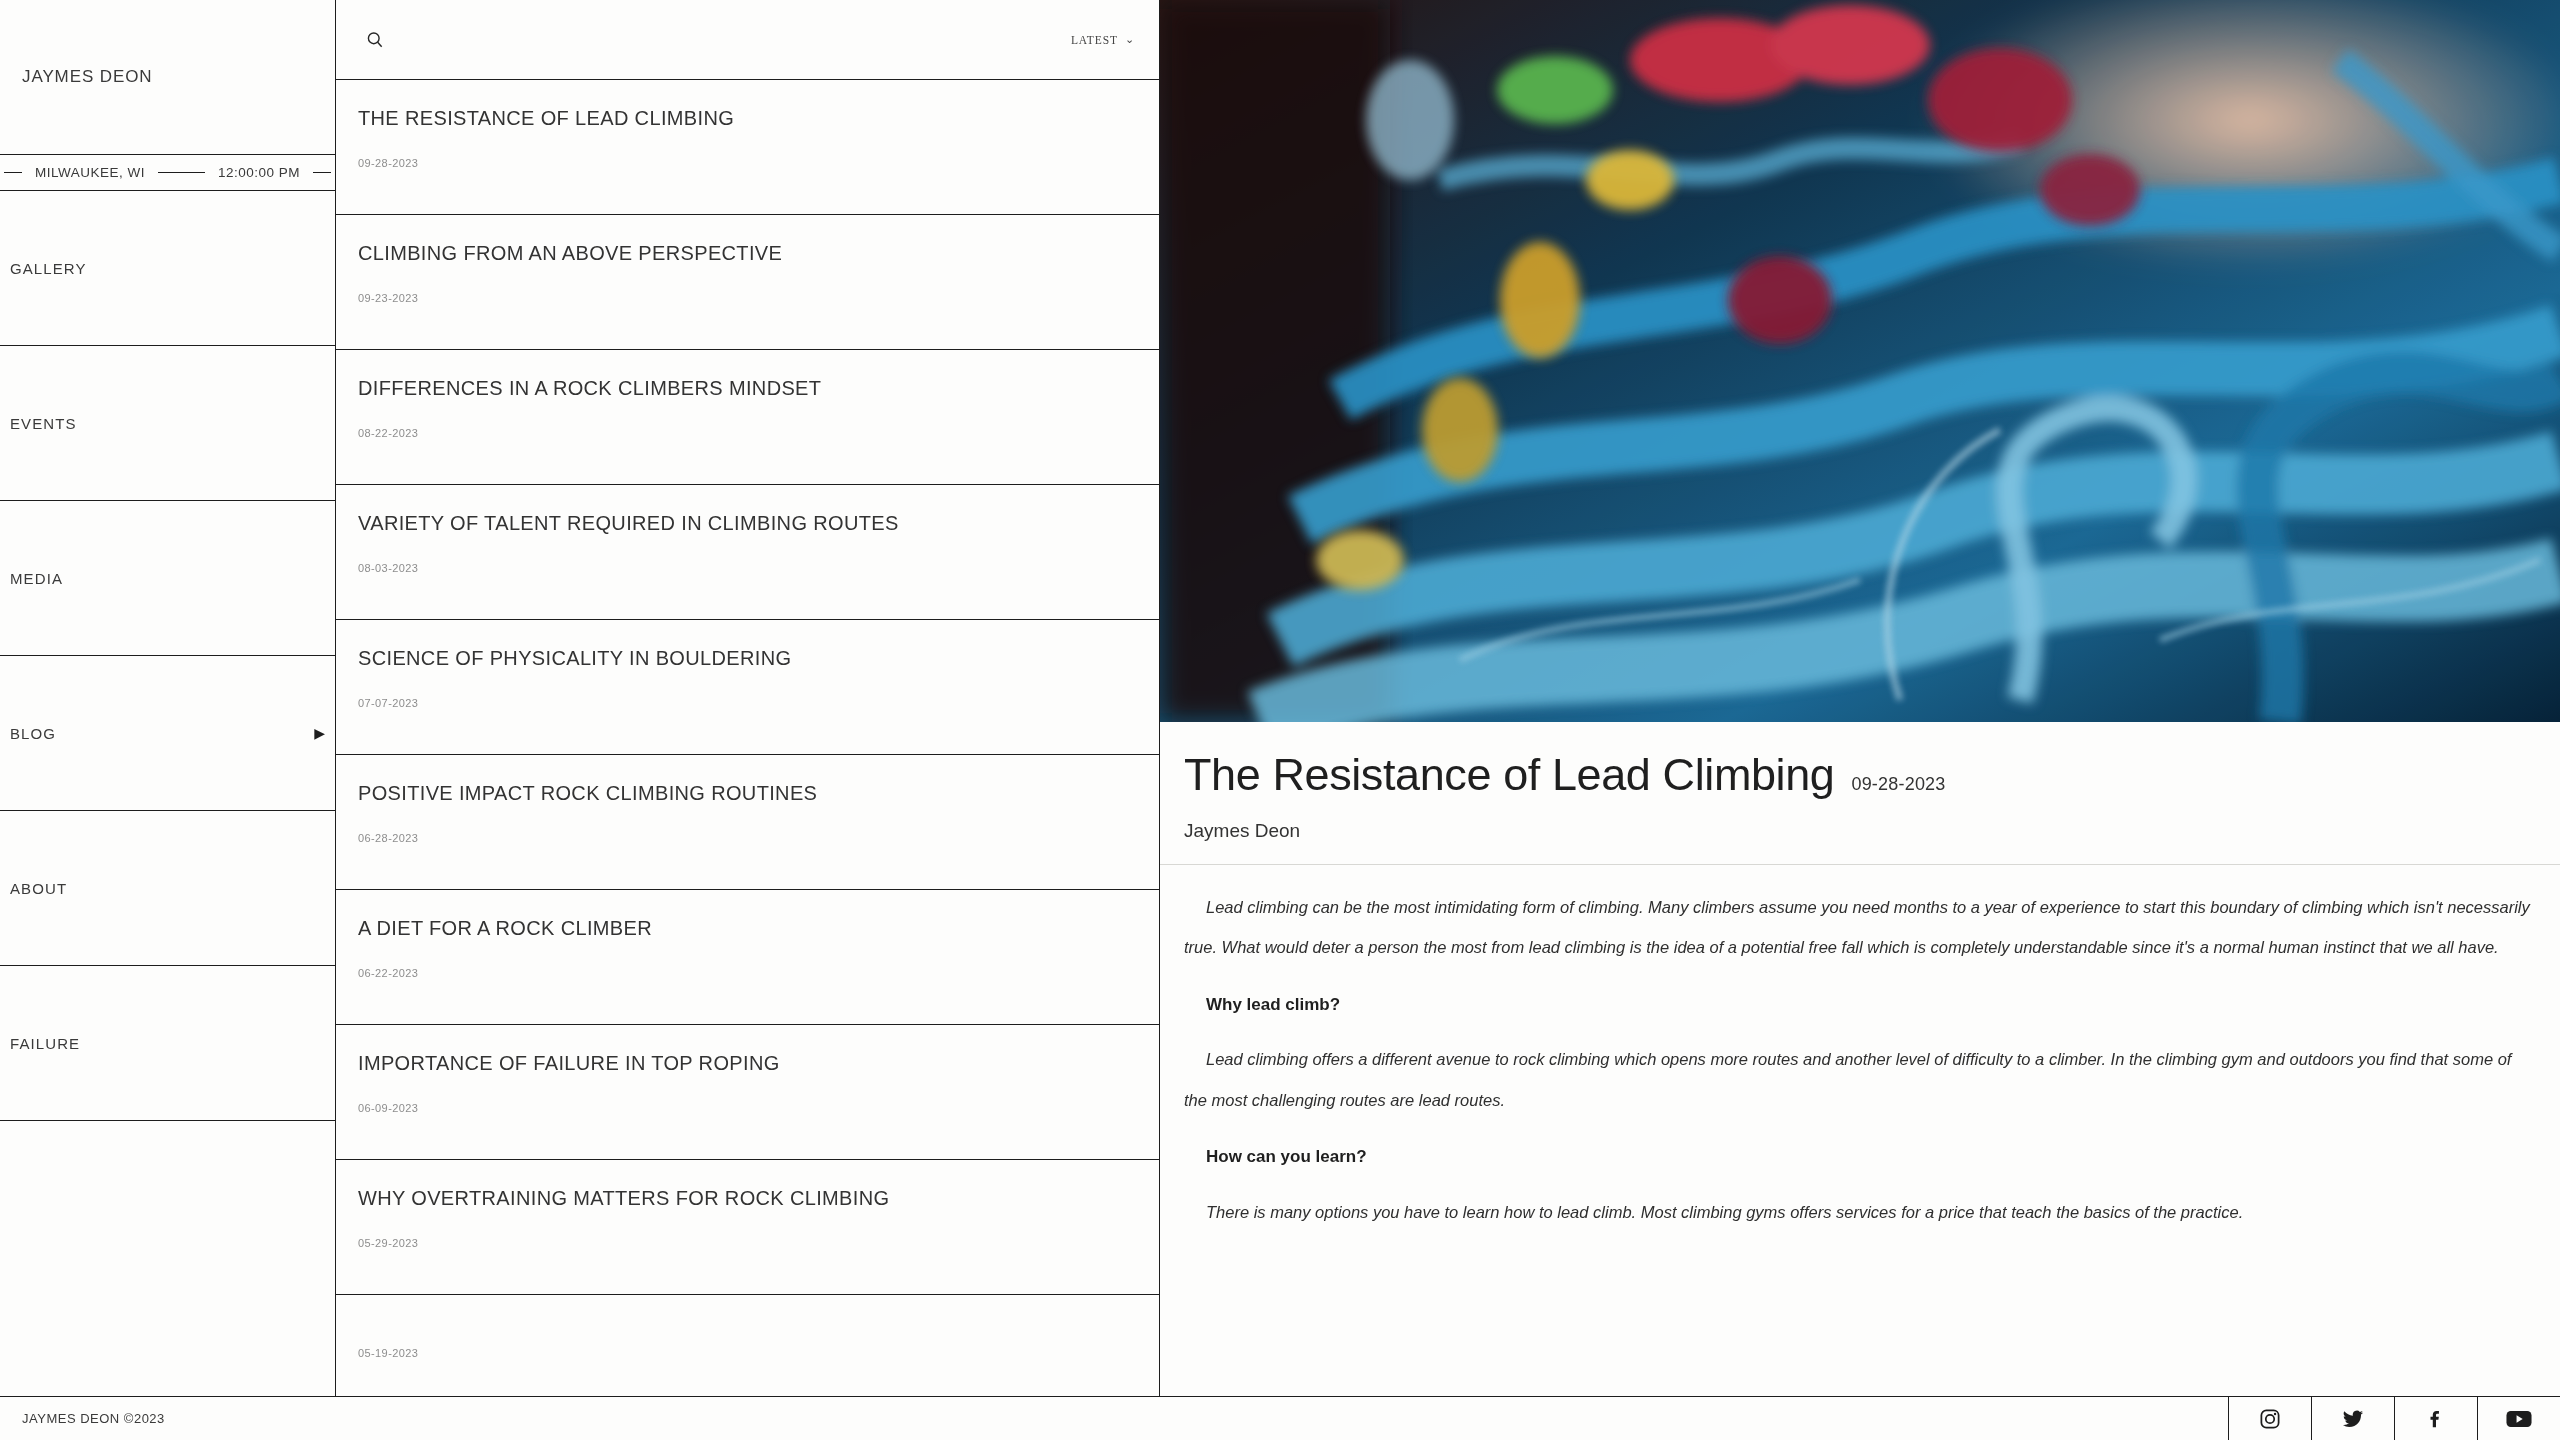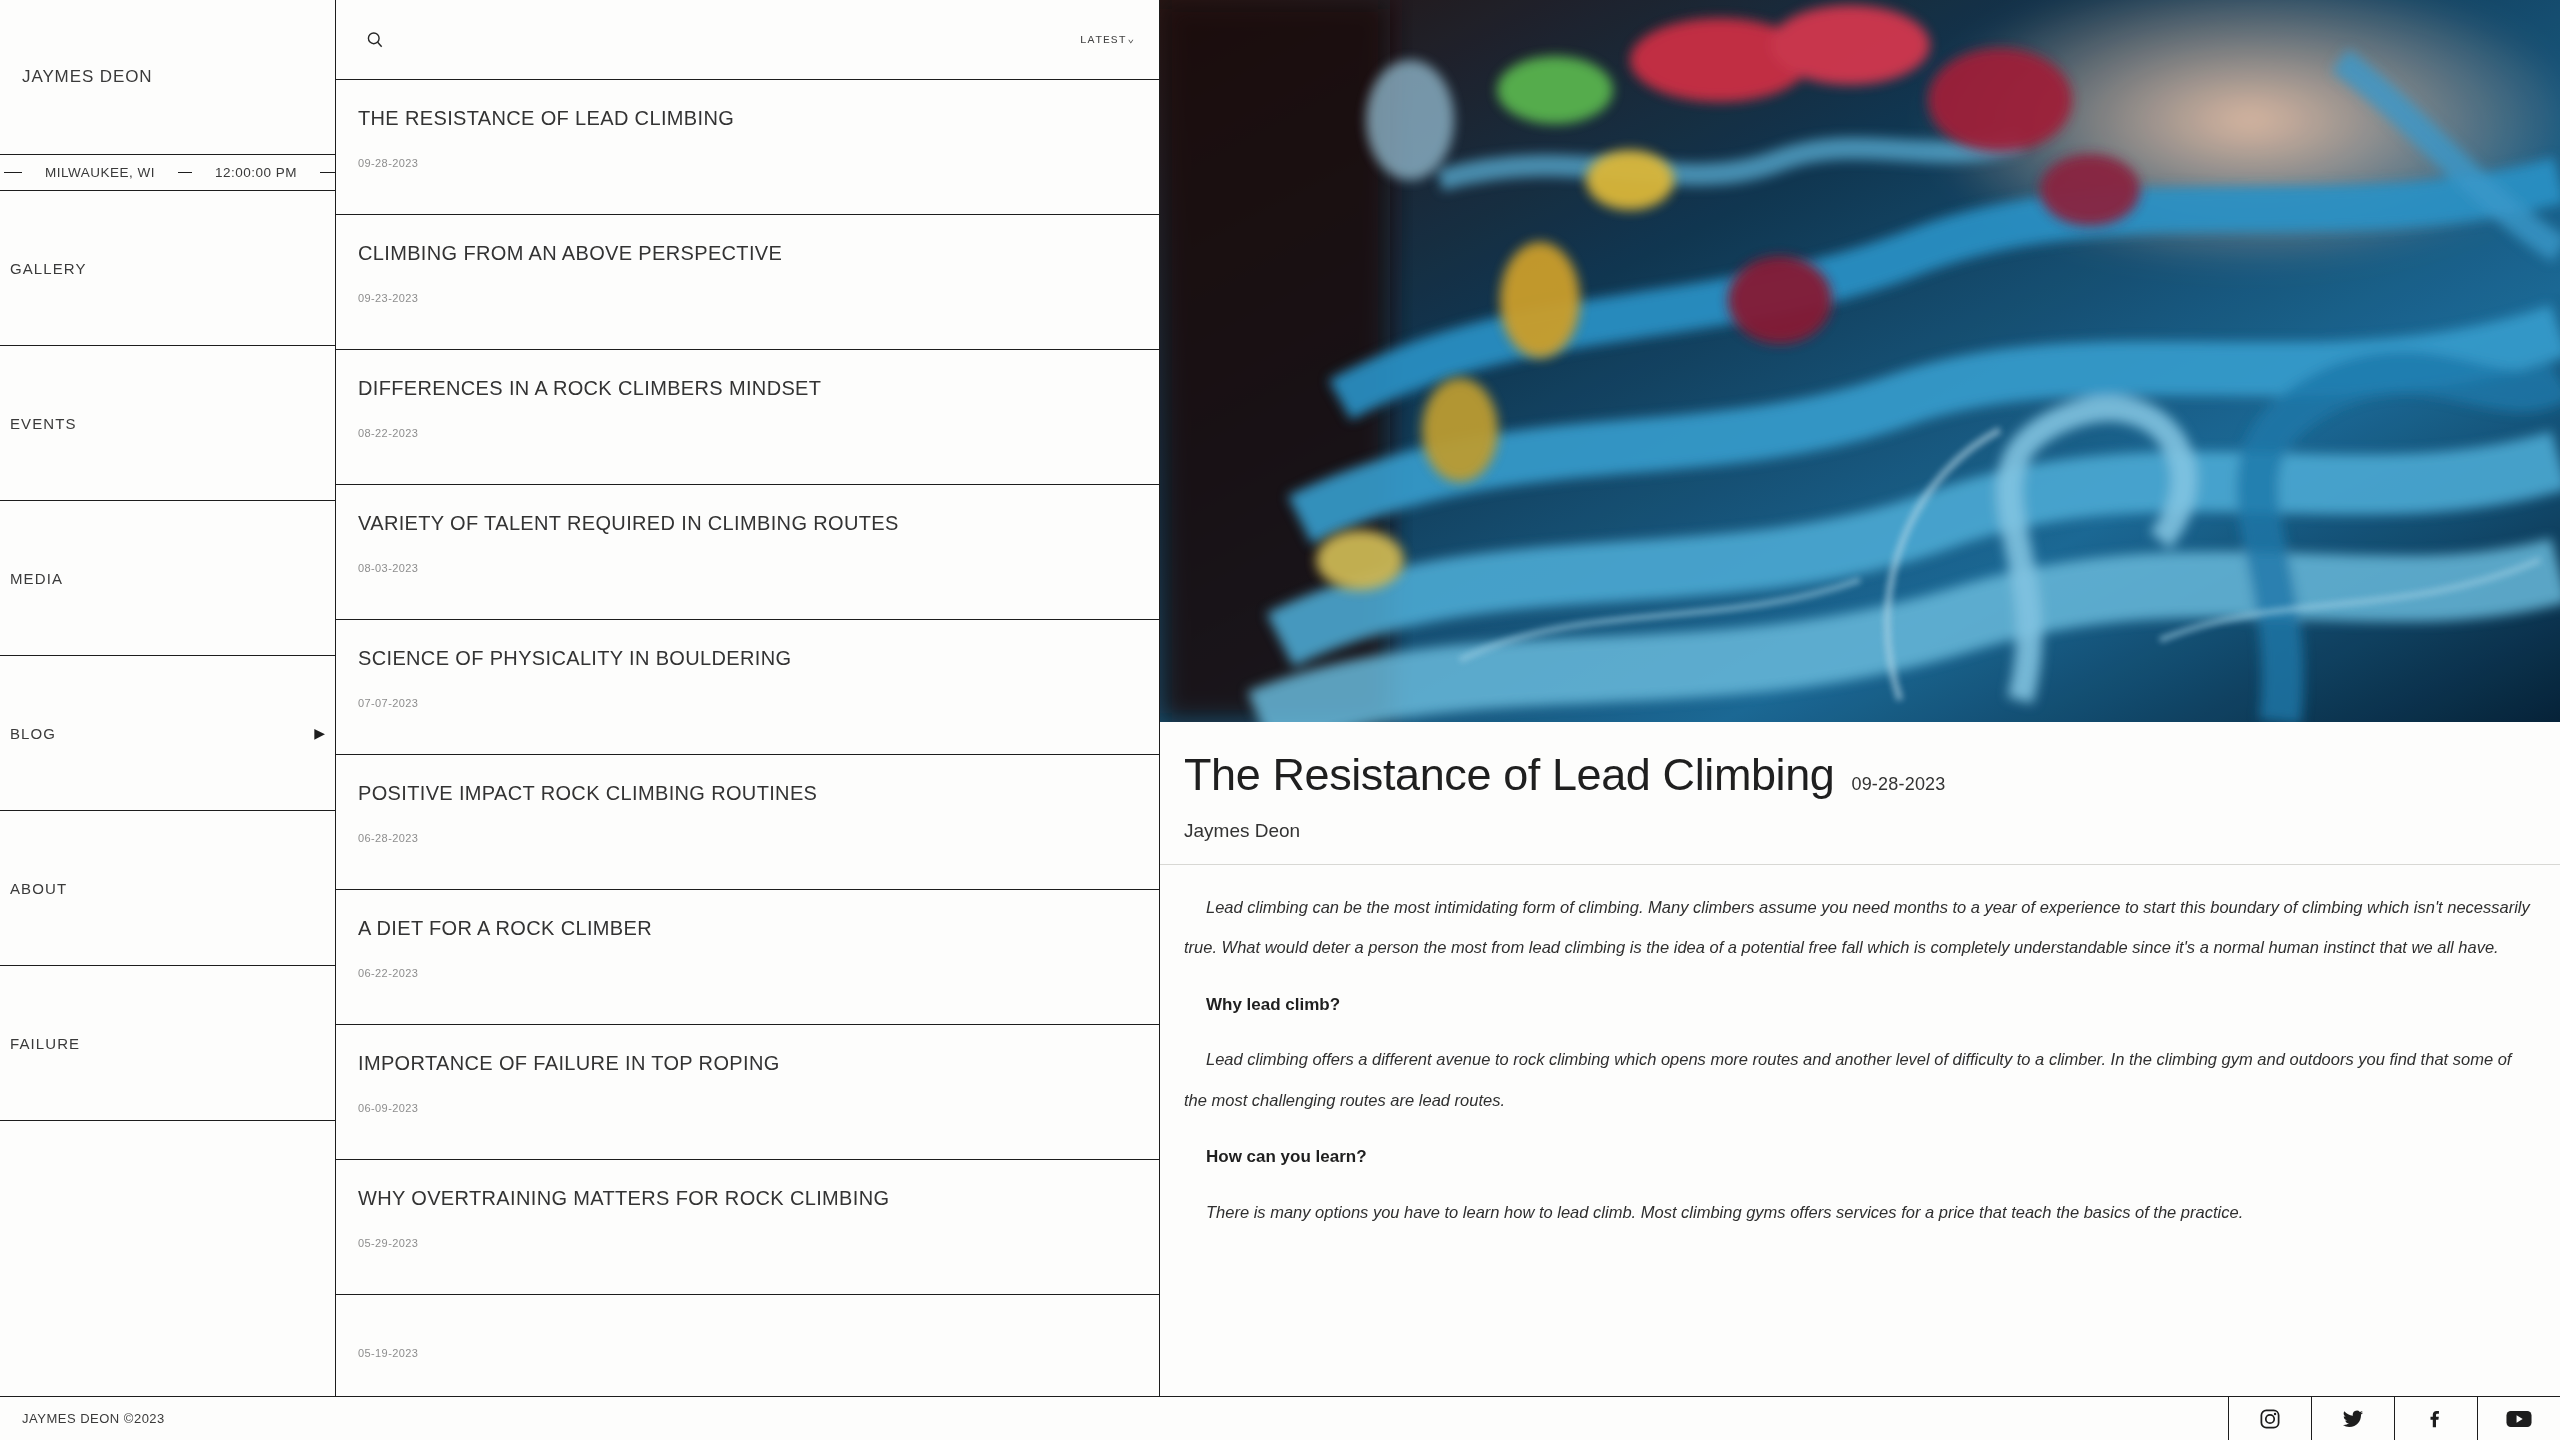--- a/index.html
+++ b/index.html
@@ -49,21 +49,21 @@
     color: #3a3a3a;
     font-weight: 400;
   }
   .locbar {
     height: 36px;
     flex: 0 0 36px;
     border-bottom: 1.5px solid #1d1d1d;
     display: flex;
     align-items: center;
     padding: 0 4px;
-    gap: 14px;
+    gap: 4px;
   }
   .loc-rule {
     height: 1.5px;
     background: #1d1d1d;
     flex: 1 1 auto;
     min-width: 14px;
   }
   .loc-rule.short { flex: 0 0 18px; }
   .locbar-text {
     font-size: 13.5px;
@@ -114,27 +114,27 @@
     justify-content: space-between;
     padding: 0 24px 0 22px;
   }
   .search-btn {
     width: 34px; height: 34px;
     display: flex; align-items: center; justify-content: center;
     cursor: pointer;
     background: none; border: none;
   }
   .sort-btn {
-    display: flex; align-items: center; gap: 1px;
+    display: flex; align-items: center; gap: 7px;
     cursor: pointer;
     font-size: 11.5px;
     letter-spacing: 0.9px;
     color: #444;
     background: none; border: none;
-    font-family: Liberation Mono, monospace;
+    font-family: Liberation Serif, serif;
     text-align: center;
   }
   .sort-caret { font-size: 11px; line-height: 1; color: #444; }
 
   .post-list { flex: 1 1 auto; overflow: hidden; }
   .post-item {
     height: 135px;
     border-bottom: 1.5px solid #1d1d1d;
     padding: 26px 24px 0 22px;
     cursor: pointer;

